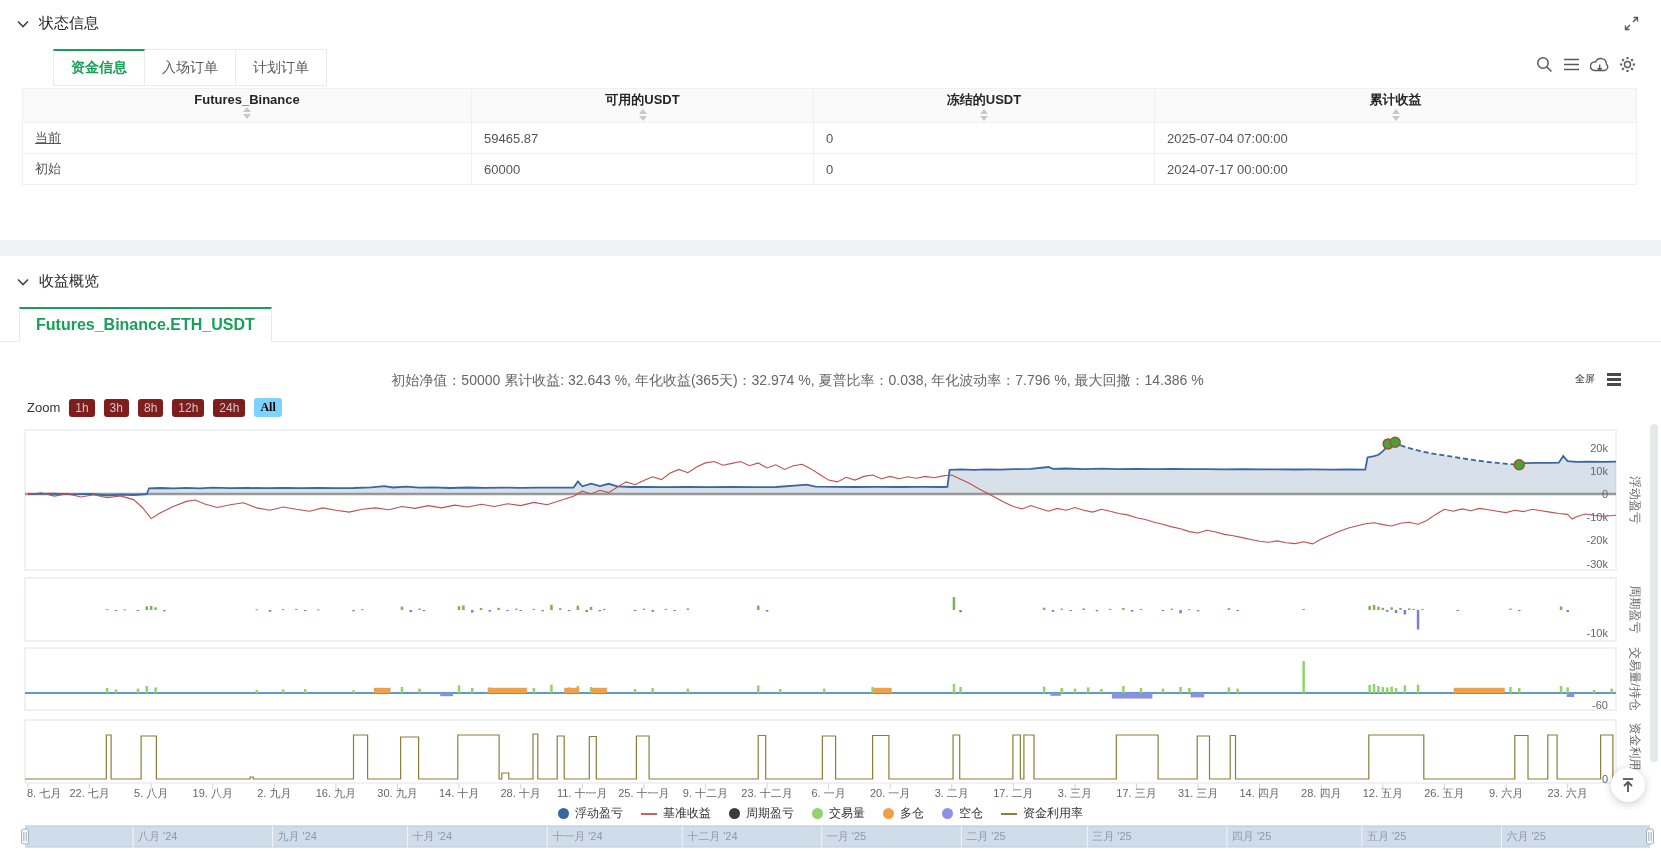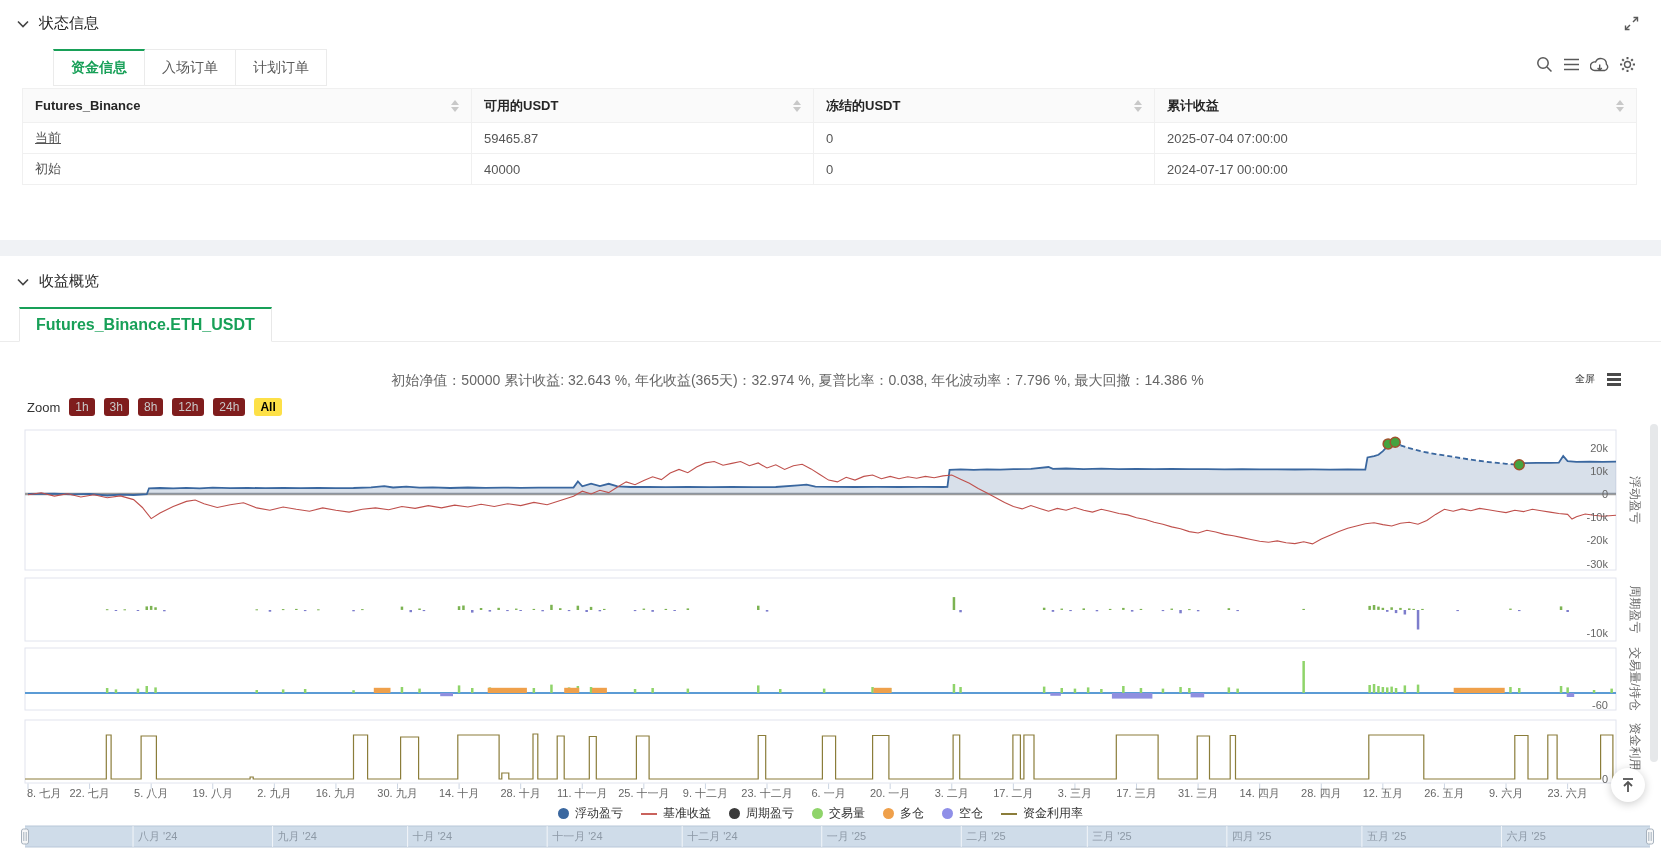--- a/index.html
+++ b/index.html
@@ -16,38 +16,38 @@
   .tabs{position:absolute;top:49px;left:22px;display:flex;height:37px;box-sizing:border-box;padding-left:31px;}
   .tab{display:flex;align-items:center;padding:0 17px;font-size:14px;color:#595959;background:#fff;
        border:1px solid #ebebeb;border-left:none;cursor:pointer;box-sizing:border-box;}
   .tab:first-child{border-left:1px solid #ebebeb;}
   .tab.active{color:#18a058;font-weight:700;border-top:2px solid #18a058;}
   #fund-table{position:absolute;top:88px;left:22px;border-collapse:collapse;table-layout:fixed;font-size:13px;}
   #fund-table th,#fund-table td{border:1px solid #f0f0f0;padding:0 12px;height:31px;text-align:left;
        white-space:nowrap;overflow:hidden;box-sizing:border-box;}
   #fund-table th{background:#fafafa;font-weight:700;color:#262626;height:34px;}
   #fund-table td{color:#555;}
-  .th-in{display:flex;justify-content:space-between;align-items:center;}
+  .th-in{display:flex;justify-content:space-between;align-items:center;flex-direction:column;}
   .sort{display:flex;flex-direction:column;gap:2px;cursor:pointer;}
   .caret-up{width:0;height:0;border-left:4px solid transparent;border-right:4px solid transparent;border-bottom:5px solid #c8c8c8;}
   .caret-down{width:0;height:0;border-left:4px solid transparent;border-right:4px solid transparent;border-top:5px solid #c8c8c8;}
   td.link{color:#4f9bf0;text-decoration:underline;cursor:pointer;}
   td.danger-link{color:#e04f4f;text-decoration:underline;cursor:pointer;}
   td.danger{color:#e04f4f;}
   #profit-tab{position:absolute;top:307px;left:19px;height:35px;box-sizing:border-box;border:1px solid #e8e8e8;
        border-top:2px solid #18a058;border-bottom:1px solid #fff;display:flex;align-items:center;padding:0 16px;
        color:#18a058;font-weight:700;font-size:16px;background:#fff;z-index:2;cursor:pointer;}
   #tabline2{position:absolute;top:341px;left:0;width:1661px;height:1px;background:#ececec;}
   #stats{position:absolute;top:372px;left:25px;width:1545px;text-align:center;font-size:14px;color:#666;}
   #fullscreen{position:absolute;top:372px;left:1575px;font-size:10px;color:#333;cursor:pointer;}
   #ctx-menu{position:absolute;top:373px;left:1607px;display:flex;flex-direction:column;gap:2px;cursor:pointer;}
   #ctx-menu i{display:block;width:14px;height:3px;background:#4a4a4a;}
   #zoom-row{position:absolute;top:398px;left:27px;display:flex;align-items:center;gap:9px;font-size:13px;color:#333;}
   .zoom-btn{padding:2px 6px;border-radius:3px;background:#7f1d1d;color:#c9c9c9;font-size:12px;cursor:pointer;}
-  .zoom-btn.selected{background:#fde047;color:#000;font-weight:700;}
+  .zoom-btn.selected{background:#7dd3fc;color:#000;font-weight:700;font-family:Liberation Serif, serif;}
   #chart-svg{position:absolute;top:420px;left:0;}
   #legend{position:absolute;top:805px;left:25px;width:1591px;display:flex;justify-content:center;gap:18px;
        font-size:12px;color:#333;align-items:center;}
   .lg-item{display:flex;align-items:center;gap:6px;cursor:pointer;}
   .lg-dot{width:11px;height:11px;border-radius:50%;}
   .lg-line{width:16px;height:2px;}
   #backtop{position:absolute;left:1611px;top:768px;width:34px;height:34px;border-radius:50%;background:#fff;
        box-shadow:0 2px 10px rgba(0,0,0,.2);display:flex;align-items:center;justify-content:center;cursor:pointer;}
   #scroll-thumb{position:absolute;left:1650px;top:424px;width:8px;height:338px;background:#e6e8ea;border-radius:4px;cursor:pointer;}
 </style>
@@ -166,21 +166,21 @@
       </thead>
     <tbody>
         <tr>
           <td class="link">当前</td>
           <td>59465.87</td>
           <td>0</td>
           <td>2025-07-04 07:00:00</td>
         </tr>
         <tr>
           <td>初始</td>
-          <td>40000</td>
+          <td>60000</td>
           <td>0</td>
           <td>2024-07-17 00:00:00</td>
         </tr>
       </tbody>
   </table>
 
   <div class="divider"></div>
 
   <div class="sec-header" id="sec2-header">
     <span class="chev">

